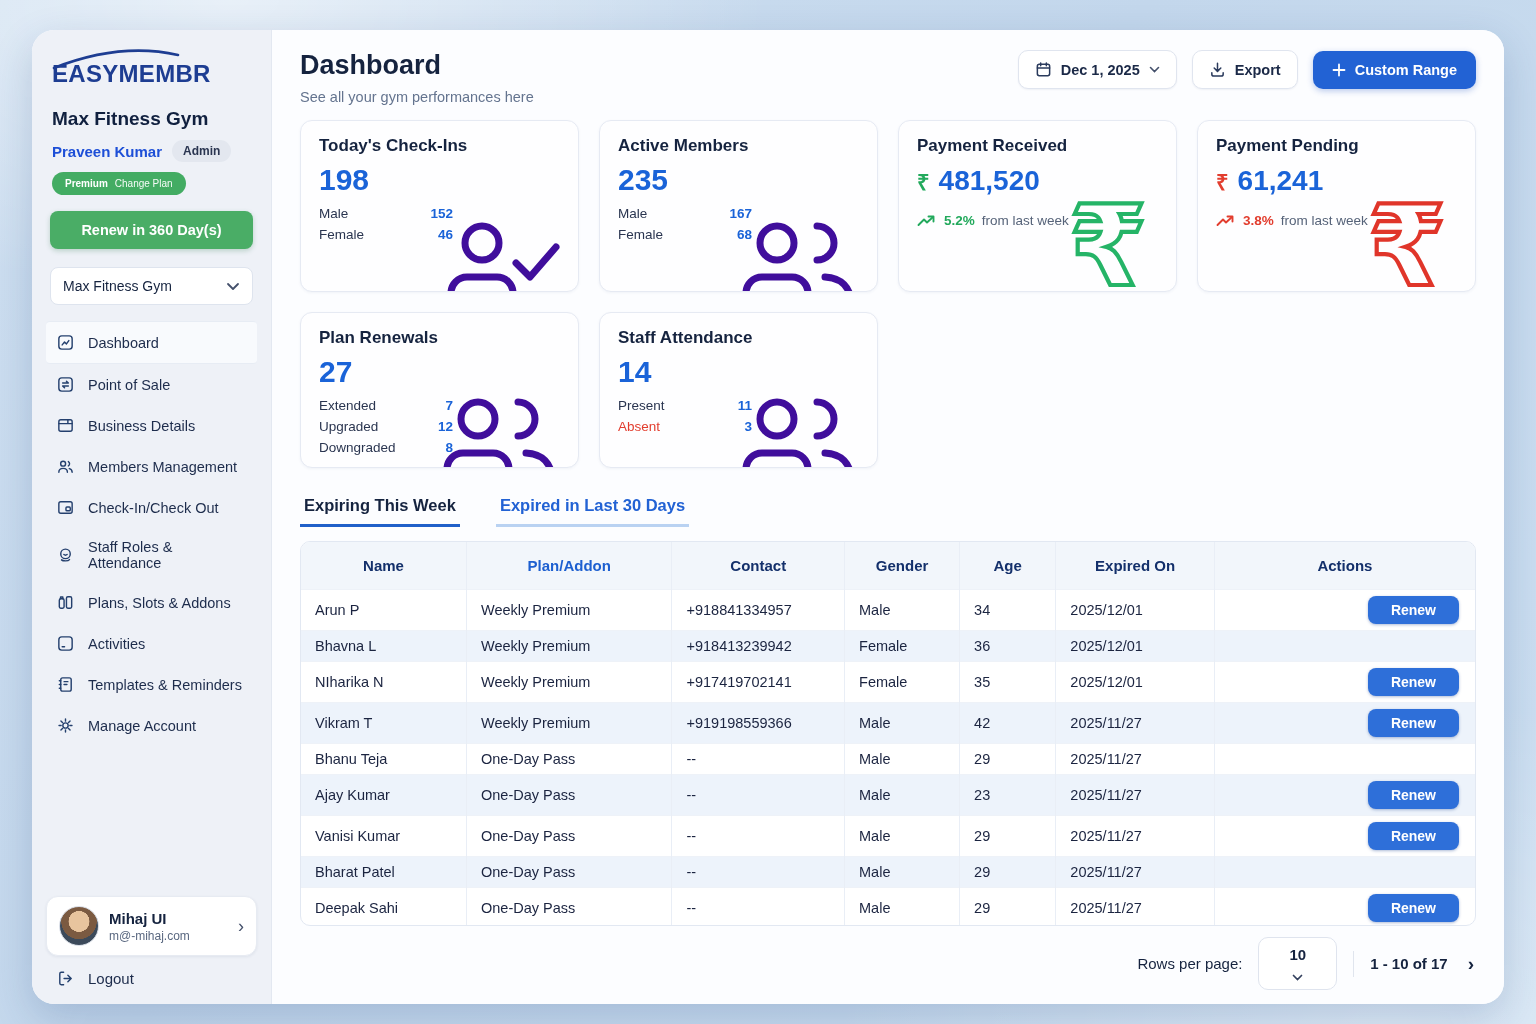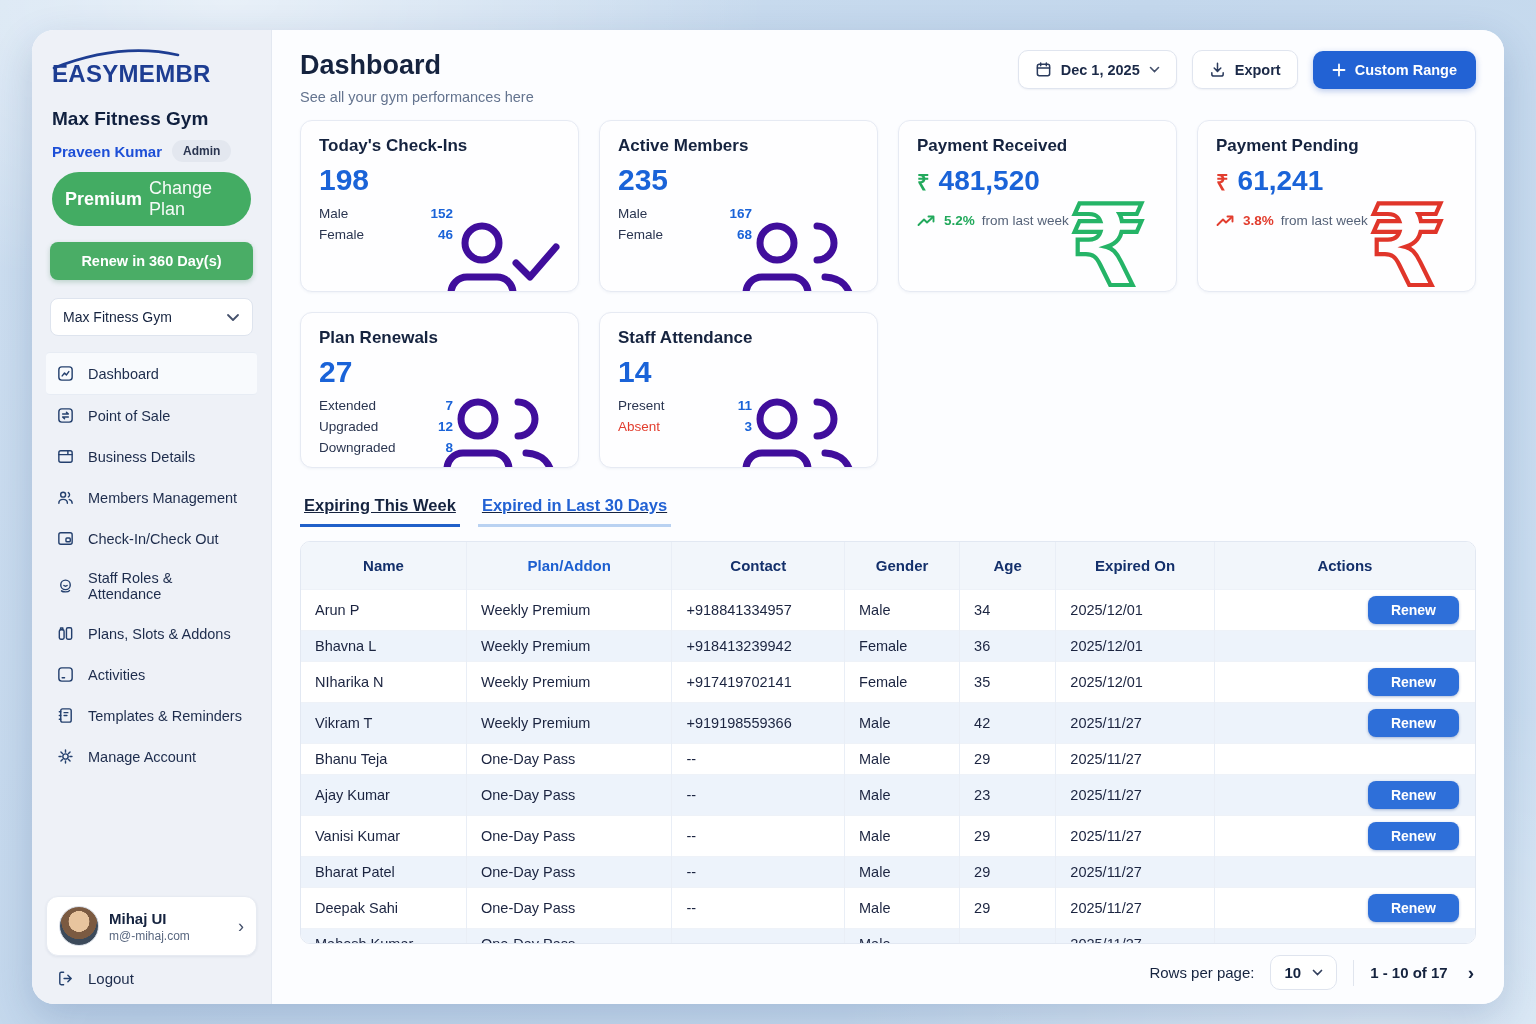--- a/index.html
+++ b/index.html
@@ -23,21 +23,21 @@
     width:240px; min-width:240px; background:#eef1f7; border-right:1px solid #e3e8f1;
     padding:20px 14px 12px; display:flex; flex-direction:column;
   }
   .logo { position:relative; padding-top:10px; margin-left:6px; }
   .logo .swoosh { position:absolute; top:-2px; left:-2px; }
   .logo .logo-text { font-size:24px; font-weight:800; color:#1d3d92; letter-spacing:.3px; }
   .gym-name { font-size:19px; font-weight:800; color:#10203f; margin:20px 6px 10px; }
   .user-row { display:flex; align-items:center; gap:10px; margin:0 6px; }
   .user-name { color:#1d4fd7; font-weight:800; font-size:15px; }
   .badge-admin { background:#e3e7ef; color:#2a3550; font-size:12px; font-weight:600; padding:4px 11px; border-radius:11px; }
-  .badge-premium { display:inline-flex; gap:7px; align-items:center; background:#43ac63; color:#fff; border-radius:999px; padding:6px 13px; font-size:18px; margin:10px 6px 0; }
+  .badge-premium { display:inline-flex; gap:7px; align-items:center; background:#43ac63; color:#fff; border-radius:999px; padding:6px 13px; font-size:10px; margin:10px 6px 0; }
   .badge-premium .b1 { font-weight:700; }
   .badge-premium .b2 { font-weight:400; opacity:.95; }
   .renew-big { display:block; width:calc(100% - 8px); margin:16px 4px 6px; background:#4aad66; color:#fff;
     border:none; border-radius:8px; padding:11px 0; font-size:14.5px; font-weight:700; cursor:pointer;
     box-shadow:0 2px 5px rgba(40,120,70,.25); font-family:inherit; }
   .gym-select { margin:12px 4px 6px; background:#fff; border:1px solid #dee4ee; border-radius:8px;
     padding:10px 12px; display:flex; align-items:center; justify-content:space-between;
     font-size:14px; color:#15233f; cursor:pointer; }
   .nav { margin-top:10px; display:flex; flex-direction:column; }
   .nav-item { display:flex; align-items:center; gap:13px; padding:11px 10px; font-size:14.5px; color:#1d2c4c; cursor:pointer; border-radius:4px; }
@@ -85,40 +85,40 @@
   .trend-row { display:flex; align-items:center; gap:7px; margin-top:16px; font-size:13.5px; }
   .trend-val { font-weight:700; }
   .trend-val.up { color:#22a95c; } .trend-val.down { color:#e23d2e; }
   .trend-note { color:#566379; }
   .trend-ic { fill:none; stroke-width:1.9; stroke-linecap:round; stroke-linejoin:round; }
   .trend-ic.up { stroke:#22a95c; } .trend-ic.down { stroke:#e23d2e; }
   .rupee-ic { position:absolute; right:22px; bottom:-18px; }
   .rupee-ic text { fill:none; stroke-width:4.2; font-weight:700; font-family:"DejaVu Sans", sans-serif; }
   .rupee-ic.up text { stroke:#25b467; } .rupee-ic.down text { stroke:#e0352a; }
 
-  .tabs { margin-top:22px; display:flex; gap:18px;text-decoration:underline; }
+  .tabs { margin-top:22px; display:flex; gap:36px; }
   .tab { font-size:16.5px; padding:6px 4px 9px; cursor:pointer; }
   .tab.active { color:#15233f; font-weight:700; border-bottom:3px solid #2060c9; }
   .tab.inactive { color:#2262d4; font-weight:600; border-bottom:3px solid #b9d2f2; }
 
   .table-wrap { margin-top:14px; border:1px solid #e2e8f2; border-radius:10px; overflow:hidden; background:#fff; }
   table { width:100%; border-collapse:collapse; table-layout:fixed; }
   thead th { background:#f2f6fb; color:#14306b; font-weight:700; font-size:15px; padding:15px 8px; text-align:center; }
   thead th.blue { color:#1d5fd0; }
   th, td { border-right:1px solid #e9eef6; }
   th:last-child, td:last-child { border-right:none; }
   tbody td { padding:6px 14px; font-size:14.5px; color:#1b2440; border-top:1px solid #eef2f8; height:31px; }
   tbody tr:nth-child(even) { background:#edf3fb; }
   td.actions { text-align:right; padding-right:16px; }
   .renew-btn { background:#2e6fd9; color:#fff; border:none; border-radius:8px; padding:6px 23px;
     font-size:14px; font-weight:700; cursor:pointer; box-shadow:0 1px 3px rgba(20,60,140,.35); font-family:inherit; }
 
   .pagination { margin-top:11px; display:flex; justify-content:flex-end; align-items:center; gap:16px; font-size:15px; color:#15233f; padding-right:2px; }
-  .pp-select { border:1px solid #dfe4ee; background:#fff; border-radius:10px; padding:8px 13px;
-    display:flex; align-items:center; gap:11px; font-weight:600; cursor:pointer; }
+  .pp-select { border:1px solid #dfe4ee; background:#fff; border-radius:10px; padding:8px 30px;
+    display:flex; align-items:center; gap:11px; font-weight:600; cursor:pointer;flex-direction:column; }
   .pg-divider { width:1px; height:26px; background:#e0e5ee; }
   .pg-range { font-weight:600; }
   .pg-next { font-size:19px; font-weight:700; color:#15233f; cursor:pointer; margin-left:4px; background:none; border:none; font-family:inherit; }
 </style>
 </head>
 <body>
 
 <div class="app">
 
   <aside class="sidebar">

